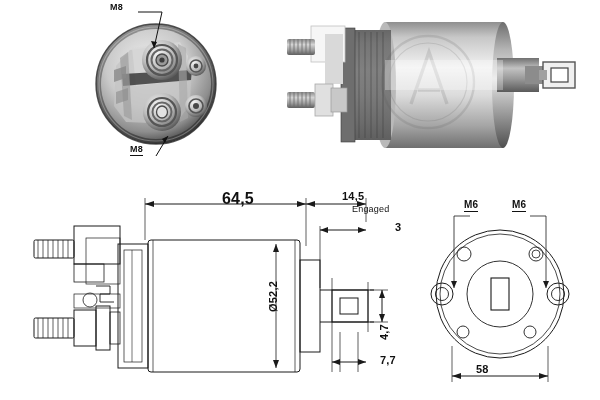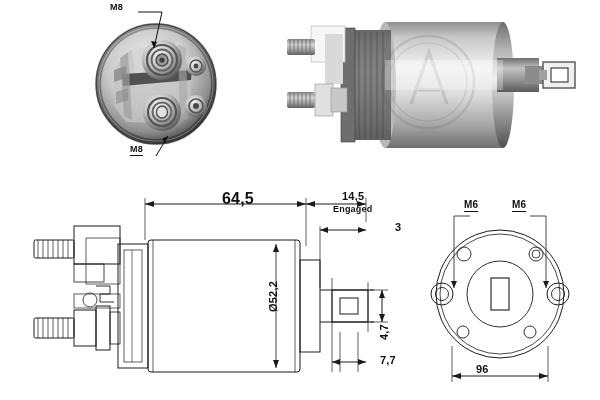--- a/index.html
+++ b/index.html
@@ -276,21 +276,21 @@
 
         <line x1="262" y1="62" x2="262" y2="186" stroke-width="0.8"></line>
         <polygon points="262,62 259,70 265,70" fill="#1a1a1a" stroke="none"></polygon>
         <polygon points="262,186 259,178 265,178" fill="#1a1a1a" stroke="none"></polygon>
       </g>
     </svg>
   </div>
 
   <div class="lbl" style="left:222px;top:191px;font-size:16px;">64,5</div>
   <div class="lbl" style="left:342px;top:191px;font-size:11px;">14,5</div>
-  <div class="lbl" style="left:317px;top:205px;font-size:9px;font-weight:bold;padding-left:16px;">Engaged</div>
+  <div class="lbl" style="left:336px;top:205px;font-size:9px;font-weight:normal;padding-left:16px;">Engaged</div>
   <div class="lbl" style="left:395px;top:222px;font-size:11px;">3</div>
   <div class="lbl rot" style="left:268px;top:312px;font-size:11px;">Ø52,2</div>
   <div class="lbl rot" style="left:379px;top:340px;font-size:11px;">4,7</div>
   <div class="lbl" style="left:380px;top:355px;font-size:11px;">7,7</div>
 
   <div class="abs" style="left:406px;top:196px;width:188px;height:198px;">
     <svg width="188" height="198" viewBox="0 0 188 198">
       <g fill="none" stroke="#1a1a1a" stroke-width="1">
 
         <circle cx="94" cy="98" r="64"></circle>
@@ -322,15 +322,15 @@
         <polygon points="46,180 55,177 55,183" fill="#1a1a1a" stroke="none"></polygon>
         <polygon points="142,180 133,177 133,183" fill="#1a1a1a" stroke="none"></polygon>
         <line x1="46" y1="150" x2="46" y2="186" stroke-width="0.7"></line>
         <line x1="142" y1="150" x2="142" y2="186" stroke-width="0.7"></line>
       </g>
     </svg>
   </div>
 
   <div class="lbl u" style="left:464px;top:200px;font-size:10px;">M6</div>
   <div class="lbl u" style="left:512px;top:200px;font-size:10px;">M6</div>
-  <div class="lbl" style="left:476px;top:364px;font-size:11px;">96</div>
+  <div class="lbl" style="left:476px;top:364px;font-size:11px;">58</div>
 
 </div>
 
 </body></html>

